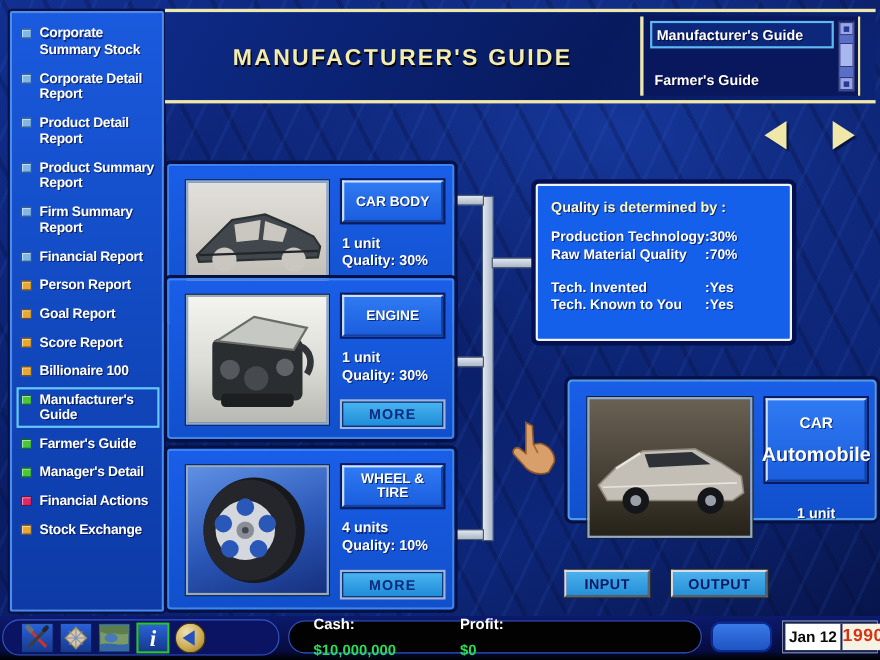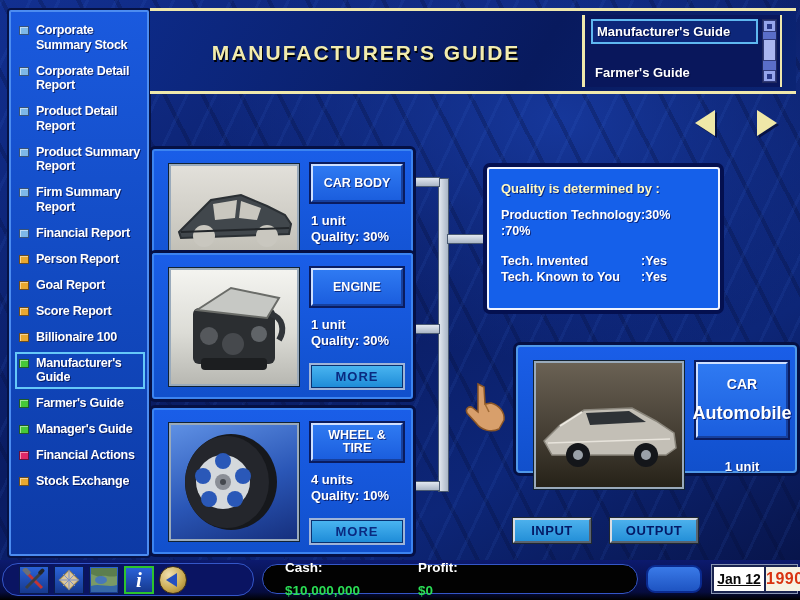--- a/index.html
+++ b/index.html
@@ -127,21 +127,21 @@
   #cash-pill{left:262px;top:564px;width:376px;height:30px;background:#020202;border:1px solid #3456c8;
     border-radius:15px;display:flex;align-items:center;color:#fff;font-weight:bold;font-size:13.5px;}
   #cash-pill .grp{display:flex;gap:8px;white-space:nowrap;flex-direction:column;}
   #grp-cash{margin-left:22px;}
   #grp-profit{margin-left:58px;}
   #pause-btn{left:646px;top:565px;width:56px;height:28px;background:linear-gradient(180deg,#3a7ae8,#1e54c2);
     border:2px solid #0a2a90;border-radius:9px;cursor:pointer;}
   #date-box{left:712px;top:565px;width:85px;height:28px;display:flex;border:2px solid #1a2450;
     box-shadow:0 0 0 1px #8a96b4;}
   #date-day{flex:0 0 52px;background:#fff;color:#0a0a0a;font-weight:bold;font-size:14px;
-    display:flex;align-items:center;justify-content:center;border-right:2px solid #1a2450;text-decoration:underline;}
+    display:flex;align-items:center;justify-content:center;border-right:2px solid #1a2450;}
   #date-year{flex:1;background:#f6f2e4;color:#d93210;font-weight:bold;font-size:16px;
     display:flex;align-items:center;justify-content:center;letter-spacing:.5px;}
 </style>
 </head>
 <body>
 
 <div id="stage">
 
   <div id="sidebar" class="abs">
       <div class="side-item">
@@ -187,21 +187,21 @@
       <div class="side-item selected">
         <span class="bullet" style="background: rgb(70, 200, 56);"></span>
         <span class="lbl">Manufacturer's Guide</span>
       </div>
       <div class="side-item">
         <span class="bullet" style="background: rgb(70, 200, 56);"></span>
         <span class="lbl">Farmer's Guide</span>
       </div>
       <div class="side-item">
         <span class="bullet" style="background: rgb(70, 200, 56);"></span>
-        <span class="lbl">Manager's Guide</span>
+        <span class="lbl">Manager's Detail</span>
       </div>
       <div class="side-item">
         <span class="bullet" style="background: rgb(224, 40, 104);"></span>
         <span class="lbl">Financial Actions</span>
       </div>
       <div class="side-item">
         <span class="bullet" style="background: rgb(232, 168, 48);"></span>
         <span class="lbl">Stock Exchange</span>
       </div>
     </div>
@@ -292,20 +292,21 @@
     </div>
   </div>
 
   <div id="quality-box" class="abs">
     <div class="q-title">Quality is determined by :</div>
     <div class="q-row">
         <span>Production Technology</span>
         <span>:30%</span>
       </div>
     <div class="q-row">
+        <span>Raw Material Quality</span>
         <span>:70%</span>
       </div>
     <div class="q-gap"></div>
     <div class="q-row">
         <span>Tech. Invented</span>
         <span>:Yes</span>
       </div>
     <div class="q-row">
         <span>Tech. Known to You</span>
         <span>:Yes</span>

